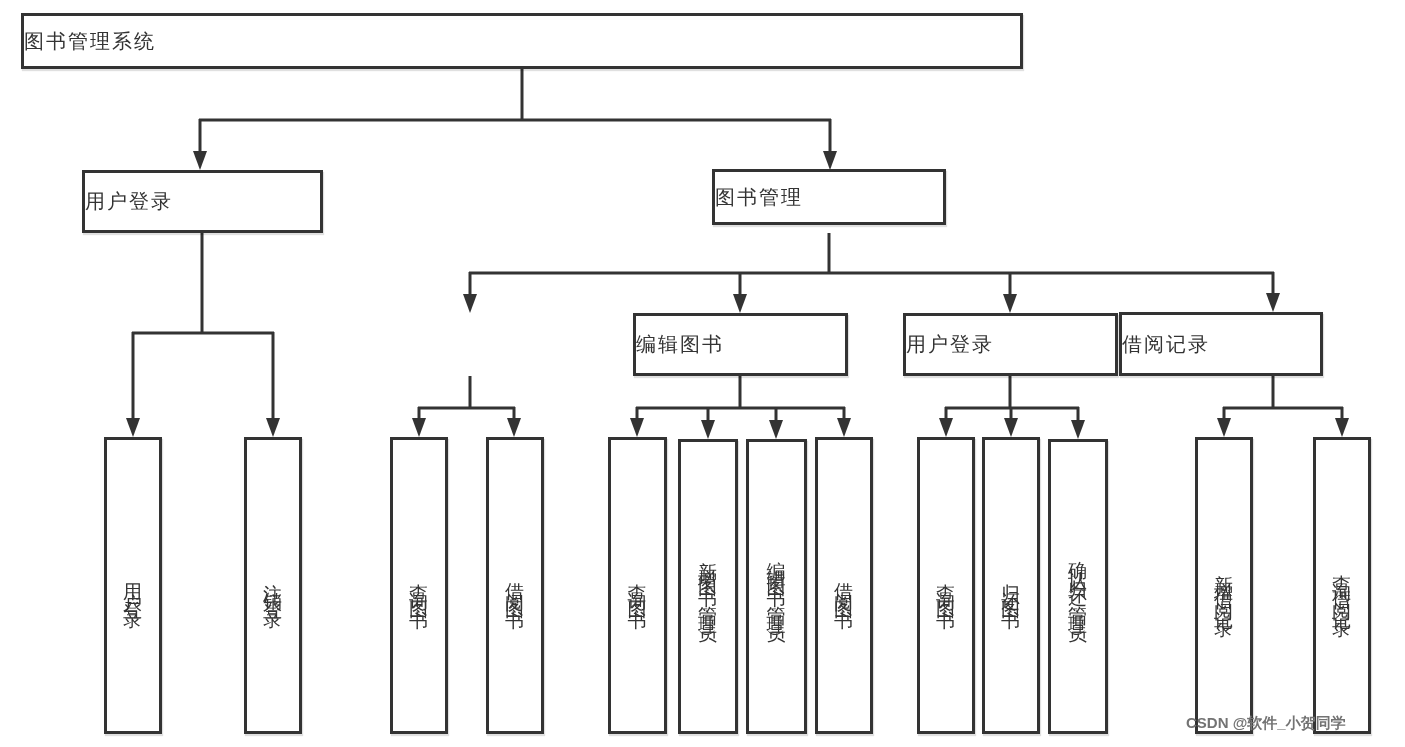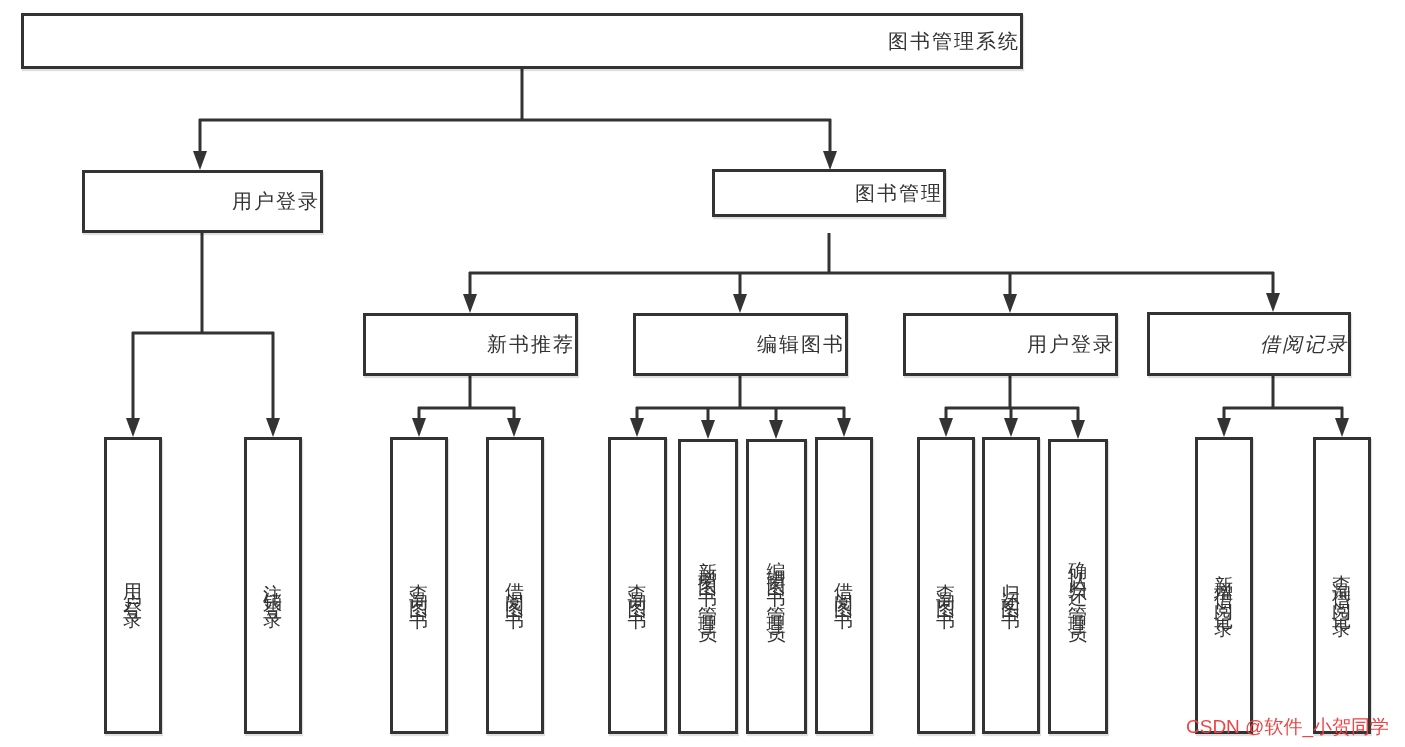--- a/index.html
+++ b/index.html
@@ -32,23 +32,22 @@
     fill: #333333;
     stroke: none;
   }
   .hbox {
     position: absolute;
     box-sizing: border-box;
     background: #ffffff;
     border: 3px solid #333333;
     display: flex;
     align-items: center;
-    justify-content: flex-end;
+    justify-content: flex-start;
     box-shadow: 1px 2px 1px rgba(0,0,0,0.12);
-    padding-left: 36px;
   }
   .hbox .label {
     font-size: 20px;
     letter-spacing: 2px;
     color: #333333;
     white-space: nowrap;
   }
   .vbox {
     position: absolute;
     box-sizing: border-box;
@@ -65,23 +64,24 @@
     font-size: 19px;
     letter-spacing: 9px;
     color: #333333;
     line-height: 1;
     white-space: nowrap;
   }
   #watermark {
     position: absolute;
     left: 1186px;
     top: 714px;
-    font-size: 19px;
-    color: #ef4444;
+    font-size: 15px;
+    color: #737373;
     white-space: nowrap;
+    font-weight: bold;
   }
 </style>
 </head>
 <body>
 
 <div id="stage">
 
   <svg id="connectors" viewBox="0 0 1405 747" xmlns="http://www.w3.org/2000/svg">
 
     <path d="M522,69 V121"></path>
@@ -144,34 +144,31 @@
     <polygon points="1335,418 1349,418 1342,437"></polygon>
   </svg>
 
   <div class="hbox" style="left:21px; top:13px; width:1002px; height:56px;">
     <span class="label">图书管理系统</span>
   </div>
 
   <div class="hbox" style="left:82px; top:170px; width:241px; height:63px;">
     <span class="label">用户登录</span>
   </div>
-  <div class="hbox" style="left:712px; top:169px; width:234px; height:48px;">
+  <div class="hbox" style="left:712px; top:169px; width:234px; height:56px;">
     <span class="label">图书管理</span>
   </div>
 
-  <div class="hbox" style="left:363px; top:313px; width:215px; height:63px;">
-    <span class="label">新书推荐</span>
-  </div>
   <div class="hbox" style="left:633px; top:313px; width:215px; height:63px;">
     <span class="label">编辑图书</span>
   </div>
   <div class="hbox" style="left:903px; top:313px; width:215px; height:63px;">
     <span class="label">用户登录</span>
   </div>
-  <div class="hbox" style="left:1147px; top:312px; width:204px; height:64px;font-style:italic;">
+  <div class="hbox" style="left:1119px; top:312px; width:204px; height:64px;">
     <span class="label">借阅记录</span>
   </div>
 
   <div class="vbox" style="left:104px; top:437px; width:58px; height:297px;">
     <span class="vlabel">用户登录</span>
   </div>
   <div class="vbox" style="left:244px; top:437px; width:58px; height:297px;">
     <span class="vlabel">注销登录</span>
   </div>
 

